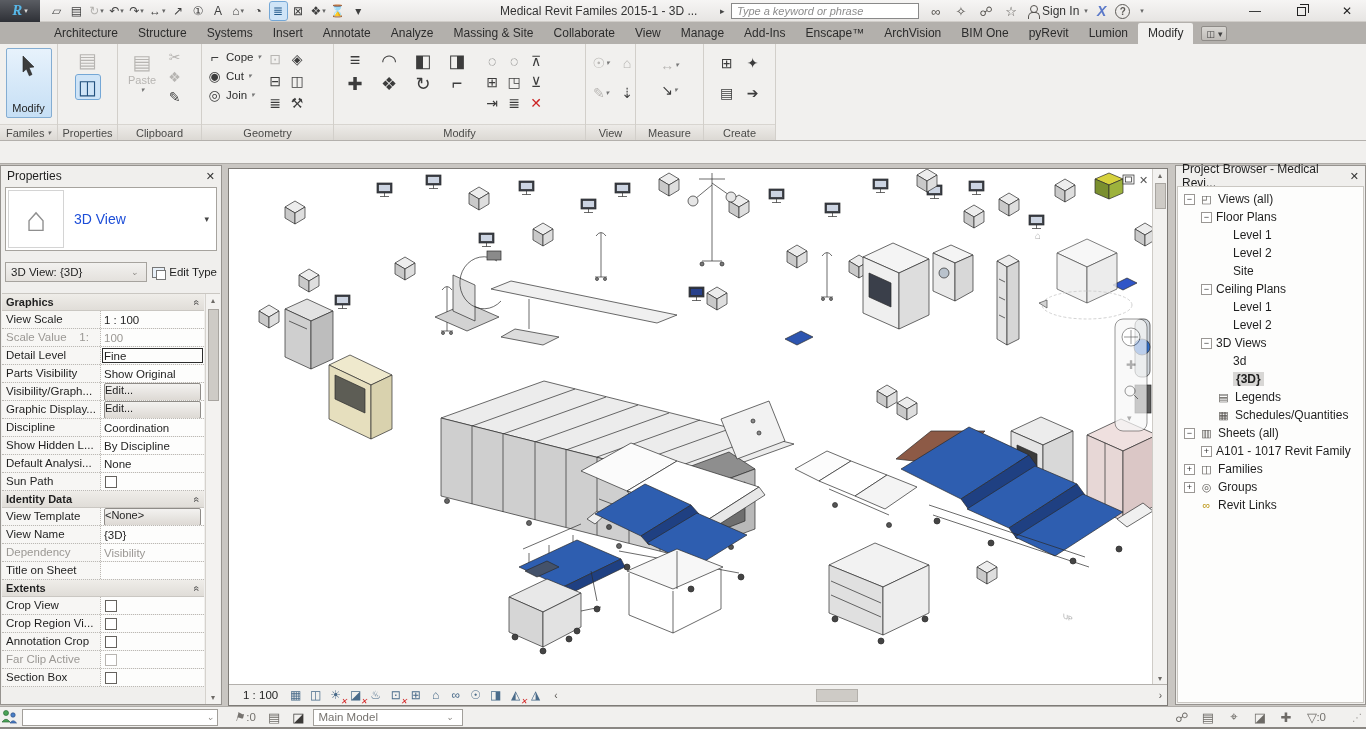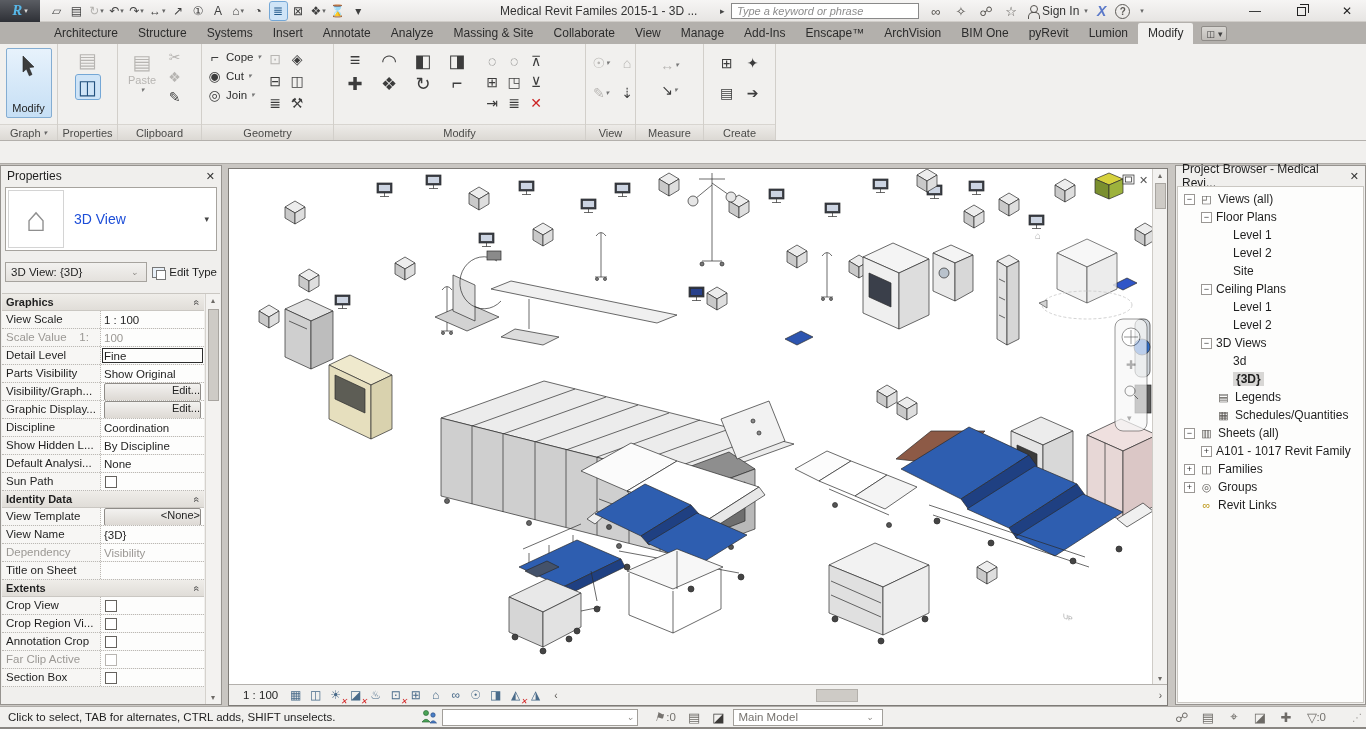--- a/index.html
+++ b/index.html
@@ -86,21 +86,21 @@
   .pgrid-wrap{flex:1;position:relative;margin:1px 1px 0 1px;overflow:hidden;border-top:1px solid #cac7c2}
   #prop-rows{position:absolute;left:0;top:0;right:16px;bottom:0}
   .psec{height:17px;background:linear-gradient(#efede9,#e0ddd8);border-bottom:1px solid #cac7c2;display:flex;align-items:center;padding:0 4px;color:#1f1f1f;font-weight:bold;font-size:11px}
   .psec .chev{margin-left:auto;transform:rotate(90deg);font-size:10px;color:#444;font-weight:normal}
   .prow{height:18px;display:flex;border-bottom:1px dotted #bcb9b4}
   .plabel{width:99px;padding:2px 2px 0 4px;border-right:1px dotted #bcb9b4;color:#1f1f1f;white-space:pre;overflow:hidden;background:#f7f6f4}
   .plabel.dis{color:#9b9894}
   .pval{flex:1;padding:0 3px;display:flex;align-items:center;background:#fdfdfc;color:#1f1f1f;white-space:nowrap;overflow:hidden}
   .pval.dis{color:#9b9894}
   .pval.focus{outline:1.6px solid #2b2b2b;outline-offset:-2px}
-  .pbtn{flex:1;text-align:right;background:linear-gradient(#f3f2f0,#ddd9d4);border:1px solid #8f8c88;border-radius:2px;height:18px;line-height:12px;font-size:11px}
+  .pbtn{flex:1;text-align:left;background:linear-gradient(#f3f2f0,#ddd9d4);border:1px solid #8f8c88;border-radius:2px;height:18px;line-height:12px;font-size:11px}
   .pcheck{width:12px;height:12px;border:1px solid #65625e;background:#fff;margin-left:1px}
   .pcheck.dis{border-color:#b8b5b1}
   .pscroll{position:absolute;right:0;top:0;bottom:0;width:15px;background:#f3f2f0;border-left:1px solid #d5d2cd;display:flex;flex-direction:column;align-items:center;font-size:8px;color:#6d6a66}
   .pscroll .thumb{width:11px;height:92px;background:#cecbc6;border:1px solid #a8a5a0;margin-top:2px}
   .pscroll .sa{height:13px;display:flex;align-items:center}
   .pscroll .sa.down{margin-top:auto}
   .pal-footer{height:22px;display:flex;align-items:center;padding:0 6px;border-top:1px solid #cac7c2}
   .help-link{color:#2a62c4;text-decoration:underline}
   .apply-btn{margin-left:auto;width:76px;height:19px;background:linear-gradient(#f5f4f2,#e2dfda);border:1px solid #b3b0ab;border-radius:2px;color:#9b9894;display:flex;align-items:center;justify-content:center}
 
@@ -231,21 +231,21 @@
     <div class="panel" style="width:58px">
       <div class="panel-body" style="justify-content:center">
         <div class="bigbtn">
           <svg width="20" height="24" viewBox="0 0 20 24">
               <path d="M4,1 L15,12 L10,12.6 L13,19.5 L10.3,20.8 L7.4,14 L4,17 Z" fill="#3c3c3c" stroke="#222" stroke-width="0.6"></path>
             </svg>
           <span>Modify</span>
         </div>
       </div>
       <div class="panel-label">
-        <span>Graph</span>
+        <span>Familes</span>
           <i class="plcaret">▾</i>
       </div>
     </div>
 
     <div class="panel" style="width:60px">
       <div class="panel-body icons-col" style="align-items:center;margin:0 auto">
           <span class="ricon dis lg">▤</span>
           <span class="ricon act lg">◫</span>
         </div>
       <div class="panel-label">
@@ -938,21 +938,20 @@
           <div class="trow" style="padding-left: 6px;">
             <span class="exp none"></span>
             <span class="tico links">∞</span>
             <span class="tlabel">Revit Links</span>
           </div>
         </div>
     </aside>
   </main>
 
   <footer class="statusbar">
-    <span class="sb-hint">Click to select, TAB for alternates, CTRL adds, SHIFT unselects.</span>
     <span class="ws-icon">
       <svg width="18" height="16" viewBox="0 0 18 16">
           <circle cx="6" cy="4" r="2.5" fill="#4aa356" stroke="#2c6b36" stroke-width="0.7"></circle>
           <path d="M2,13 Q6,7.5 10,13 Z" fill="#4aa356" stroke="#2c6b36" stroke-width="0.7"></path>
           <circle cx="13" cy="6" r="2.2" fill="#4a7fc6" stroke="#2c4f86" stroke-width="0.7"></circle>
           <path d="M10,14 Q13,9.5 16.5,14 Z" fill="#4a7fc6" stroke="#2c4f86" stroke-width="0.7"></path>
         </svg>
     </span>
     <div class="sb-combo">
       <i class="combo-caret">⌄</i>

